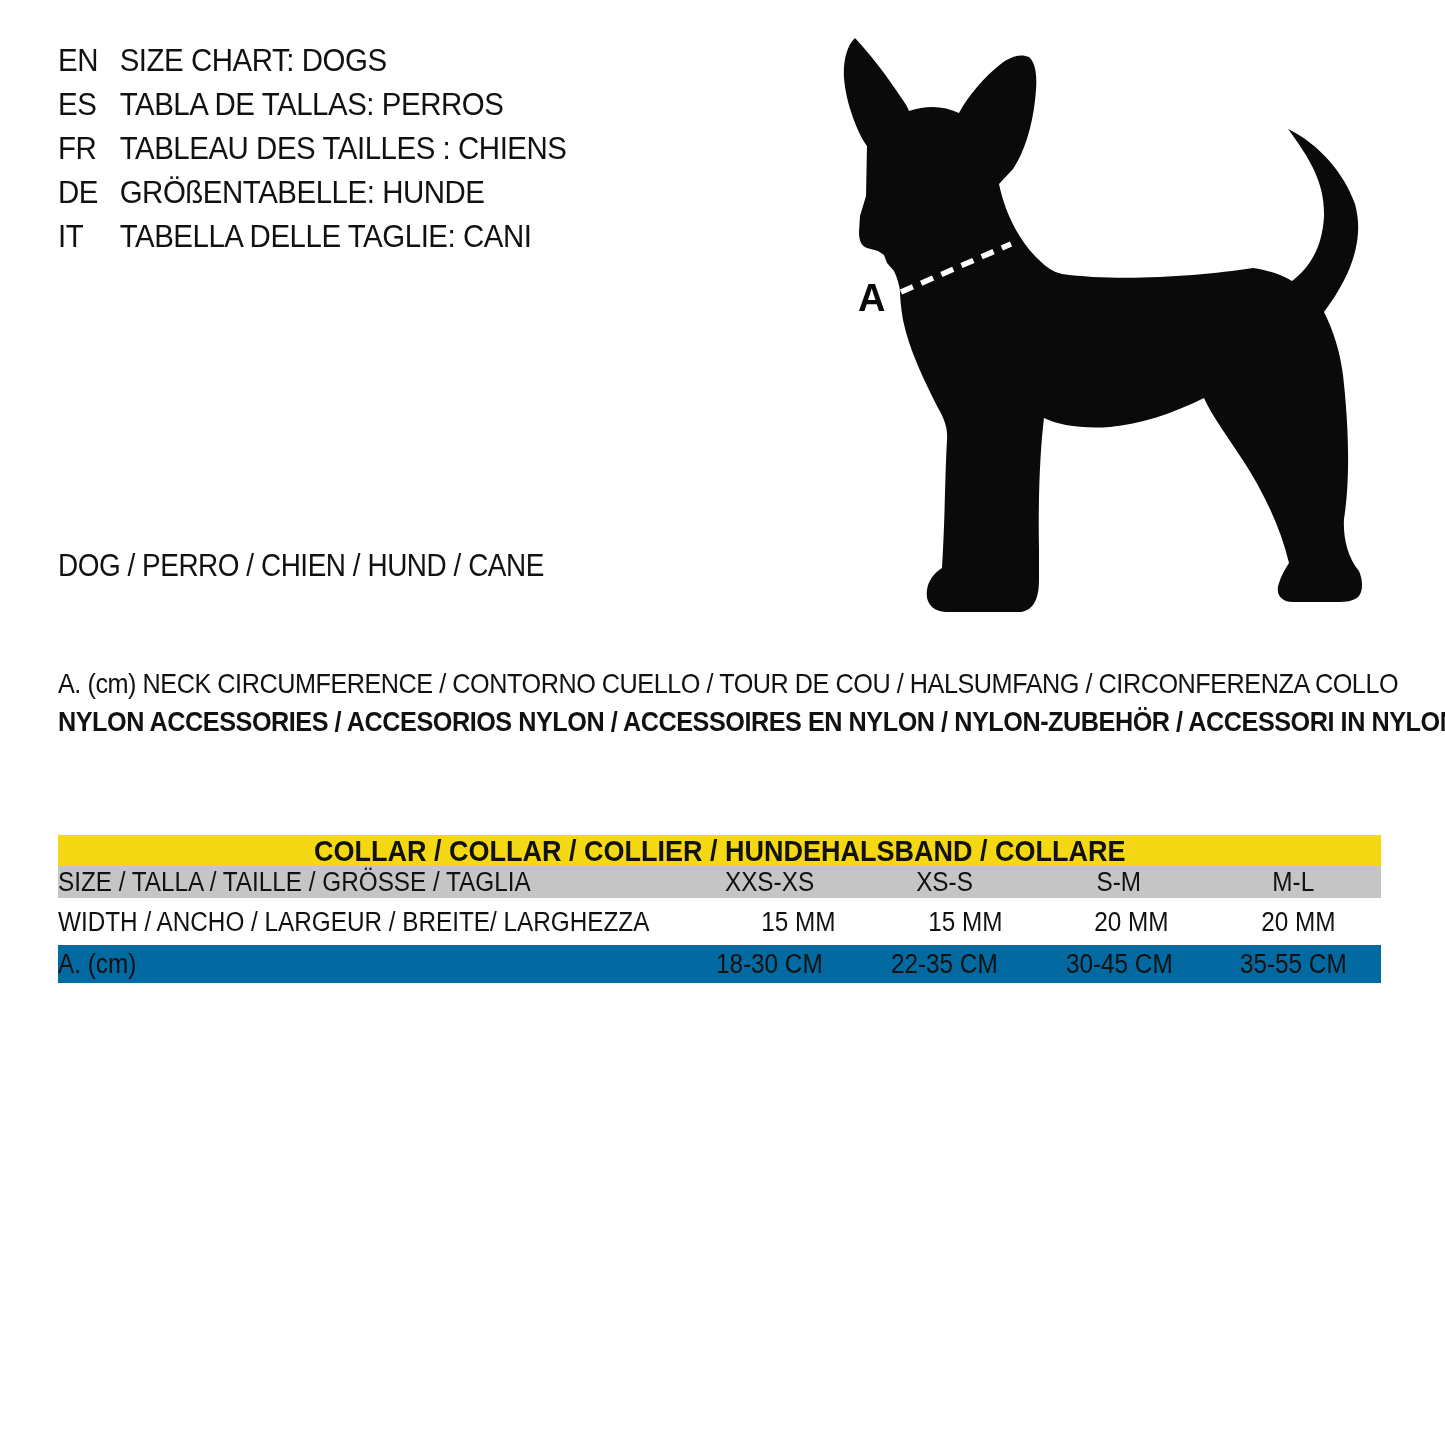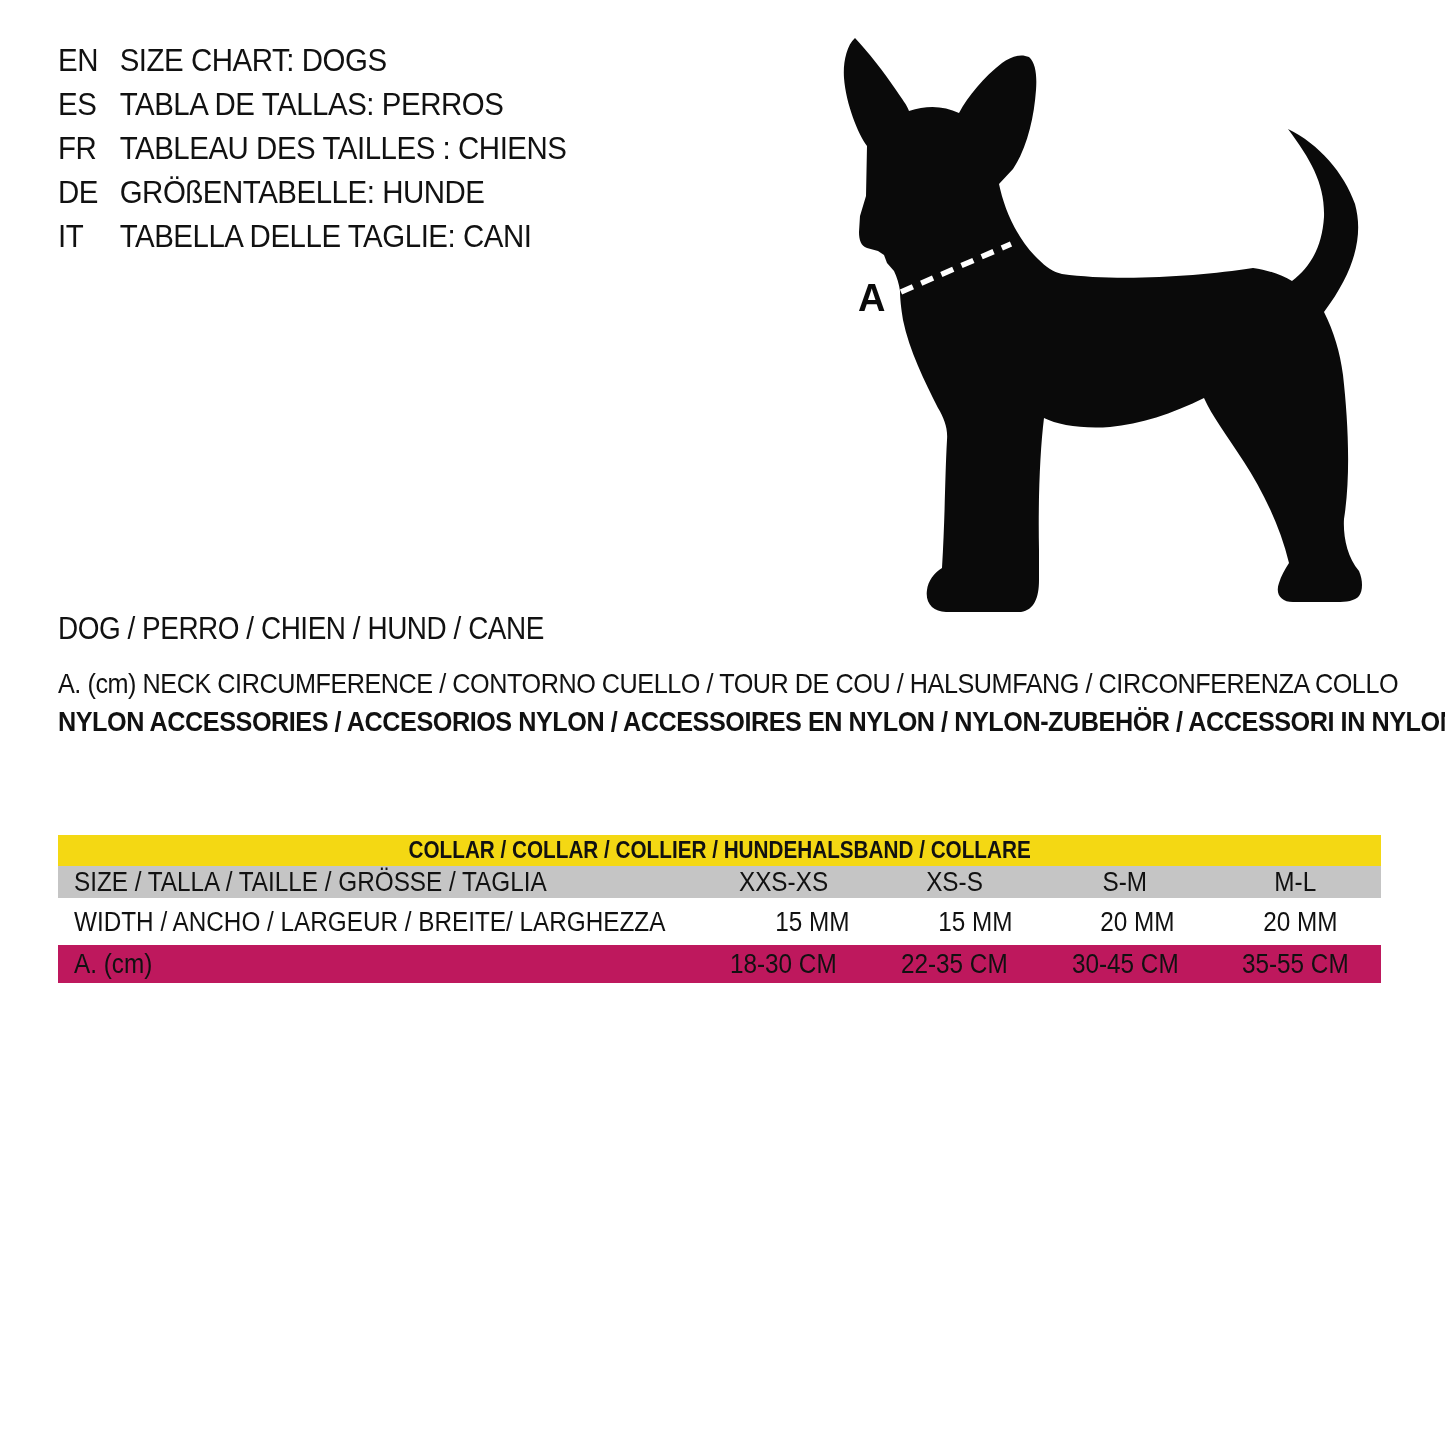--- a/index.html
+++ b/index.html
@@ -13,30 +13,30 @@
   
   .lang-block{position:absolute;left:58px;top:38px;}
   .lang-row{display:flex;align-items:center;height:44px;font-size:32px;letter-spacing:-0.5px;transform:scaleX(0.92);transform-origin:0 0;}
   .lang-code{width:67px;flex:0 0 67px;}
   .lang-label{white-space:nowrap;}
 
   
   .dog-figure{position:absolute;left:810px;top:20px;width:620px;height:620px;}
 
   
-  .dog-caption{position:absolute;left:58px;top:611px;font-size:31px;letter-spacing:-0.5px;}
+  .dog-caption{position:absolute;left:58px;top:548px;font-size:31px;letter-spacing:-0.5px;}
   .note-1{position:absolute;left:58px;top:668px;font-size:28px;letter-spacing:-0.5px;}
   .note-2{position:absolute;left:58px;top:706px;font-size:28px;font-weight:bold;letter-spacing:-0.5px;}
 
   
   .size-table{position:absolute;left:58px;top:835px;width:1323px;}
   .tbl-header{height:31px;display:flex;align-items:center;justify-content:center;
-              font-weight:bold;font-size:23px;}
+              font-weight:bold;font-size:30px;}
   .tbl-row{display:flex;align-items:center;font-size:27px;}
-  .tbl-row .label-cell{flex:0 0 624px;padding-left:16px;display:flex;align-items:center;}
+  .tbl-row .label-cell{flex:0 0 624px;display:flex;align-items:center;}
   .tbl-row .val-cell{flex:1 1 0;display:flex;align-items:center;justify-content:center;}
   .row-size{height:32px;}
   .row-width{height:46px;}
   .row-neck{height:38px;}
 </style>
 </head>
 <body>
 
 <div class="lang-block">
   <div class="lang-row">
@@ -136,21 +136,21 @@
       <span class="cxc">15 MM</span>
     </div>
     <div class="val-cell">
       <span class="cxc">20 MM</span>
     </div>
     <div class="val-cell">
       <span class="cxc">20 MM</span>
     </div>
   </div>
 
-  <div class="tbl-row row-neck" style="background:#be185d;">
+  <div class="tbl-row row-neck" style="background:#0369a1;">
     <div class="label-cell">
       <span class="cx">A. (cm)</span>
     </div>
     <div class="val-cell">
       <span class="cxc">18-30 CM</span>
     </div>
     <div class="val-cell">
       <span class="cxc">22-35 CM</span>
     </div>
     <div class="val-cell">

